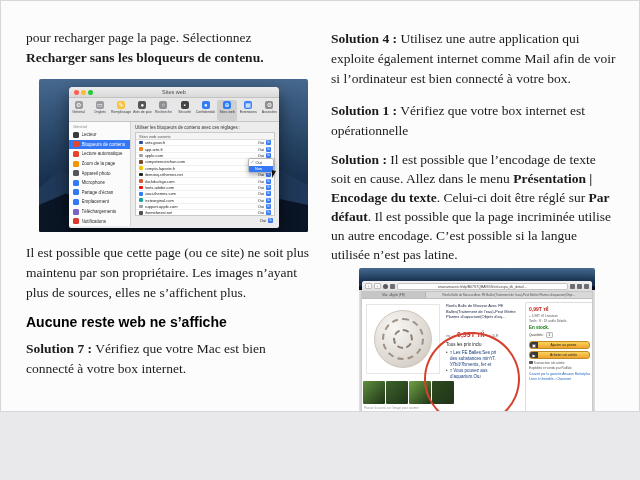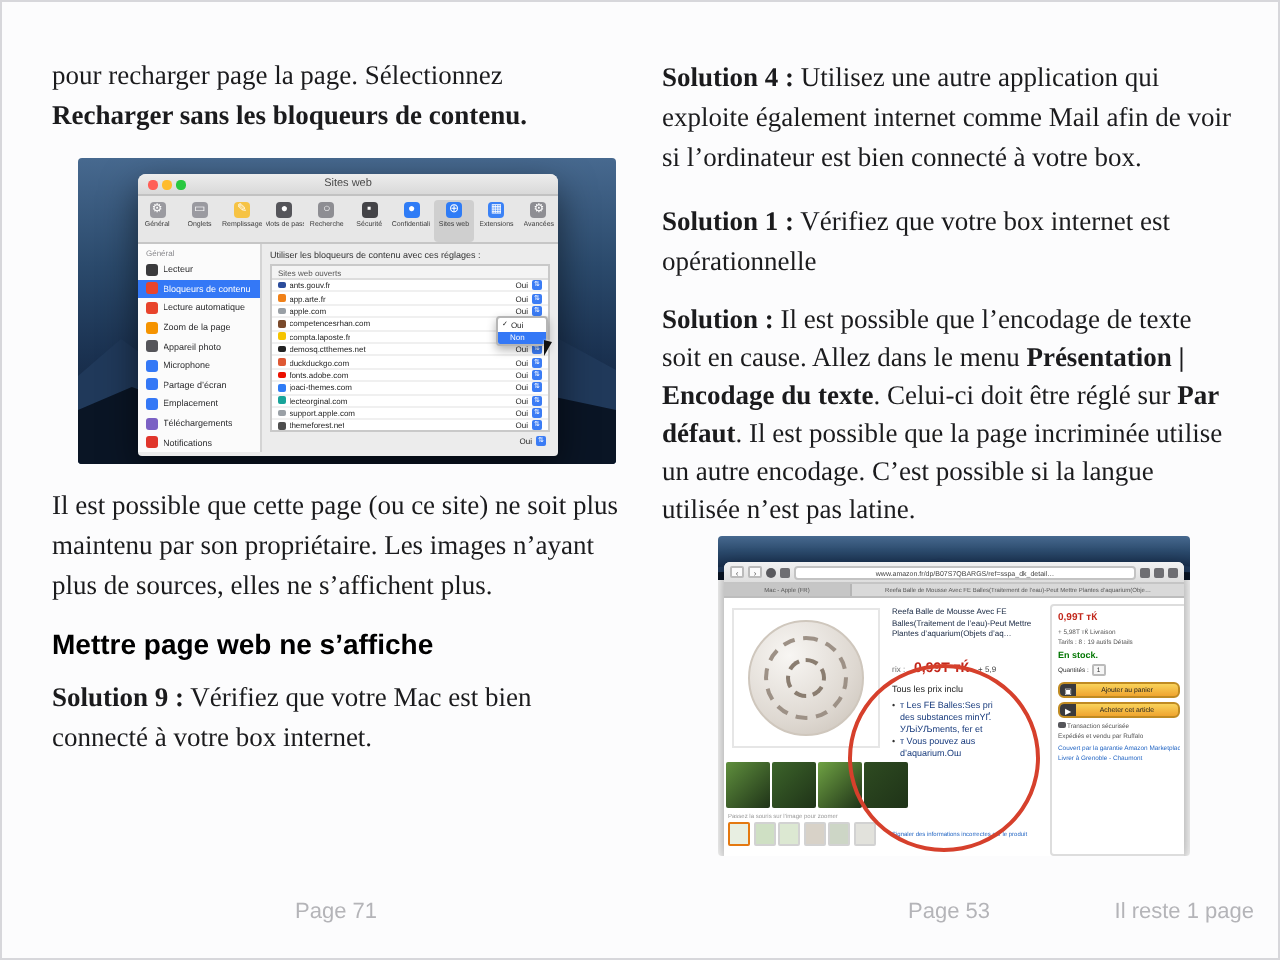--- a/index.html
+++ b/index.html
@@ -1,19 +1,19 @@
 <!DOCTYPE html>
 <html><head>
 <meta charset="utf-8">
 <style>
   * { box-sizing: border-box; margin: 0; padding: 0; }
   html,body { width:640px; height:480px; }
   body { background:#e9e9ec; font-family:"Liberation Serif","DejaVu Serif",serif; }
   .app {
-    position:relative; width:640px; height:480px; background:#fcfcfd;
+    position:relative; width:640px; height:412px; background:#fcfcfd;
     border:1px solid #d7d7db; overflow:hidden;
   }
   
   .col { position:absolute; top:27px; }
   .col-left  { left:25px;  width:284px; }
   .col-right { left:330px; width:287px; top:28px; }
   p.body { font-size:13.5px; line-height:20px; color:#1b1b1d; margin:0 0 11px; }
   p.body b { font-weight:bold; }
   .orange-h {
     font-family:"Liberation Sans","DejaVu Sans",sans-serif;
@@ -348,22 +348,22 @@
                 </div>
               <div class="dd-opt hl">Non</div>
             </div>
             <div class="cursor"></div>
           </div>
         </div>
       </div>
     </div>
 
     <p class="body">Il est possible que cette page (ou ce site) ne soit plus maintenu par son propriétaire. Les images n’ayant plus de sources, elles ne s’affichent plus.</p>
-    <div class="orange-h">Mettre page web ne s’affiche</div>
-    <p class="body"><b>Solution 9 :</b><span> Vérifiez que votre Mac est bien connecté à votre box internet.</span></p>
+    <div class="orange-h">Aucune reste web ne s’affiche</div>
+    <p class="body"><b>Solution 7 :</b><span> Vérifiez que votre Mac est bien connecté à votre box internet.</span></p>
   </div>
 
   <div class="col col-right">
     <p class="body" style="margin-bottom:12px;"><b>Solution 4 :</b><span> Utilisez une autre application qui exploite également internet comme Mail afin de voir si l’ordinateur est bien connecté à votre box.</span></p>
     <p class="body" style="margin-bottom:9px;"><b>Solution 1 :</b><span> Vérifiez que votre box internet est opérationnelle</span></p>
     <p class="body" style="line-height:19px; margin-bottom:4px;"><b>Solution :</b><span> Il est possible que l’encodage de texte soit en cause. Allez dans le menu </span><b>Présentation | Encodage du texte</b><span>. Celui-ci doit être réglé sur </span><b>Par défaut</b><span>. Il est possible que la page incriminée utilise un autre encodage. C’est possible si la langue utilisée n’est pas latine.</span></p>
 
     <div class="shot2">
       <div class="wall wall2">
         <div class="mtn-back"></div>

